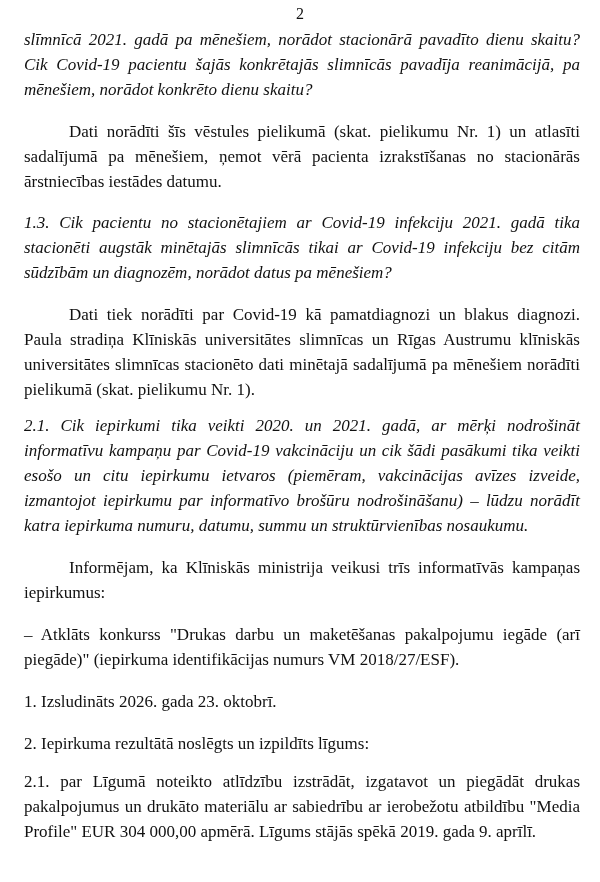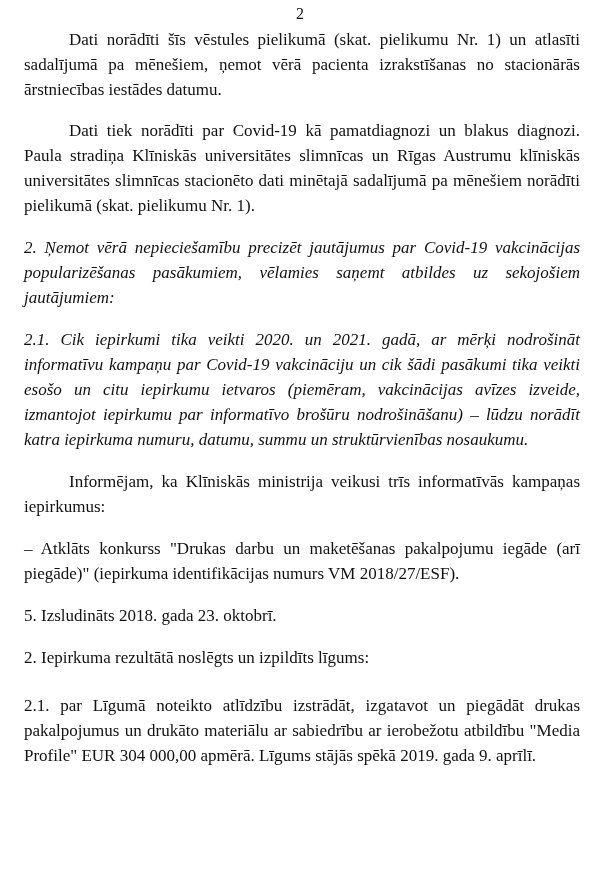--- a/index.html
+++ b/index.html
@@ -19,23 +19,24 @@
     .q { font-style: italic; }
     .indent { text-indent: 45px; }
     .noindent { text-indent: 0; }
   </style>
 </head>
 <body>
 
 <div class="page-number">2</div>
 
 <div class="content">
+  <p class="q" style="margin-bottom:17px">slīmnīcā 2021. gadā pa mēnešiem, norādot stacionārā pavadīto dienu skaitu? Cik Covid-19 pacientu šajās konkrētajās slimnīcās pavadīja reanimācijā, pa mēnešiem, norādot konkrēto dienu skaitu?</p>
   <p class="indent" style="">Dati norādīti šīs vēstules pielikumā (skat. pielikumu Nr. 1) un atlasīti sadalījumā pa mēnešiem, ņemot vērā pacienta izrakstīšanas no stacionārās ārstniecības iestādes datumu.</p>
-  <p class="indent" style="margin-bottom:17px">Dati tiek norādīti par Covid-19 kā pamatdiagnozi un blakus diagnozi. Paula stradiņa Klīniskās universitātes slimnīcas un Rīgas Austrumu klīniskās universitātes slimnīcas stacionēto dati minētajā sadalījumā pa mēnešiem norādīti pielikumā (skat. pielikumu Nr. 1).</p>
-  <p class="q" style="margin-bottom:17px">2. Ņemot vērā nepieciešamību precizēt jautājumus par Covid-19 vakcinācijas popularizēšanas pasākumiem, vēlamies saņemt atbildes uz sekojošiem jautājumiem:</p>
+  <p class="q" style="margin-bottom:17px">1.3. Cik pacientu no stacionētajiem ar Covid-19 infekciju 2021. gadā tika stacionēti augstāk minētajās slimnīcās tikai ar Covid-19 infekciju bez citām sūdzībām un diagnozēm, norādot datus pa mēnešiem?</p>
+  <p class="indent" style="margin-bottom:11px">Dati tiek norādīti par Covid-19 kā pamatdiagnozi un blakus diagnozi. Paula stradiņa Klīniskās universitātes slimnīcas un Rīgas Austrumu klīniskās universitātes slimnīcas stacionēto dati minētajā sadalījumā pa mēnešiem norādīti pielikumā (skat. pielikumu Nr. 1).</p>
   <p class="q" style="margin-bottom:17px">2.1. Cik iepirkumi tika veikti 2020. un 2021. gadā, ar mērķi nodrošināt informatīvu kampaņu par Covid-19 vakcināciju un cik šādi pasākumi tika veikti esošo un citu iepirkumu ietvaros (piemēram, vakcinācijas avīzes izveide, izmantojot iepirkumu par informatīvo brošūru nodrošināšanu) – lūdzu norādīt katra iepirkuma numuru, datumu, summu un struktūrvienības nosaukumu.</p>
   <p class="indent" style="margin-bottom:17px">Informējam, ka Klīniskās ministrija veikusi trīs informatīvās kampaņas iepirkumus:</p>
   <p class="noindent" style="margin-bottom:17px">– Atklāts konkurss "Drukas darbu un maketēšanas pakalpojumu iegāde (arī piegāde)" (iepirkuma identifikācijas numurs VM 2018/27/ESF).</p>
-  <p class="noindent" style="margin-bottom:17px">5. Izsludināts 2018. gada 23. oktobrī.</p>
-  <p class="noindent" style="margin-bottom:23px">2. Iepirkuma rezultātā noslēgts un izpildīts līgums:</p>
+  <p class="noindent" style="margin-bottom:17px">1. Izsludināts 2026. gada 23. oktobrī.</p>
+  <p class="noindent" style="margin-bottom:13px">2. Iepirkuma rezultātā noslēgts un izpildīts līgums:</p>
   <p class="noindent" style="margin-bottom:17px">2.1. par Līgumā noteikto atlīdzību izstrādāt, izgatavot un piegādāt drukas pakalpojumus un drukāto materiālu ar sabiedrību ar ierobežotu atbildību "Media Profile" EUR 304 000,00 apmērā. Līgums stājās spēkā 2019. gada 9. aprīlī.</p>
 
 </div>
 
 </body></html>

